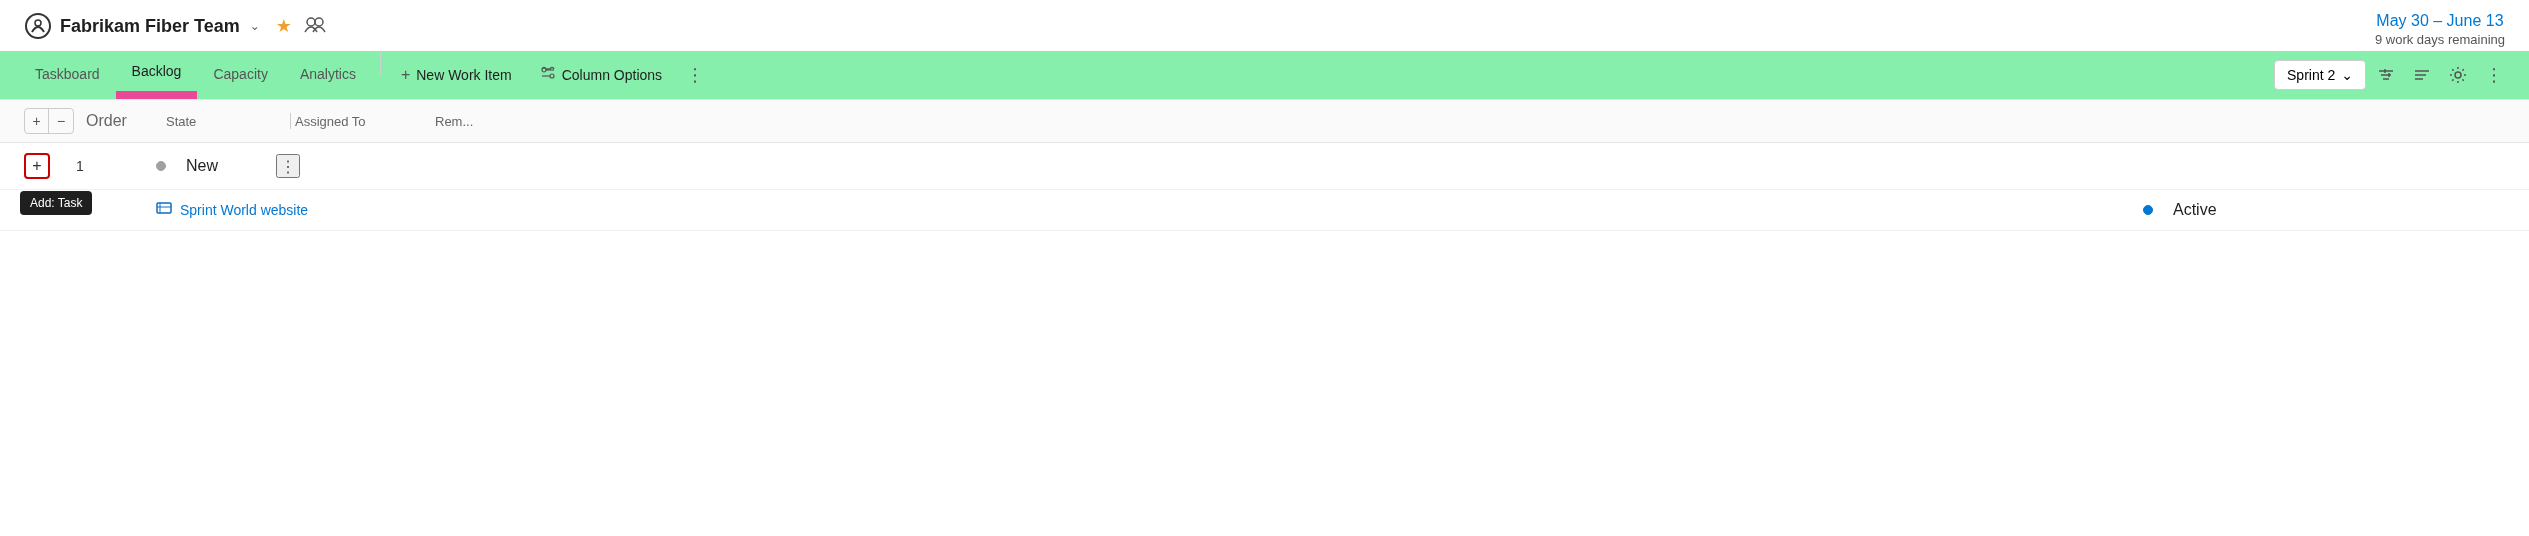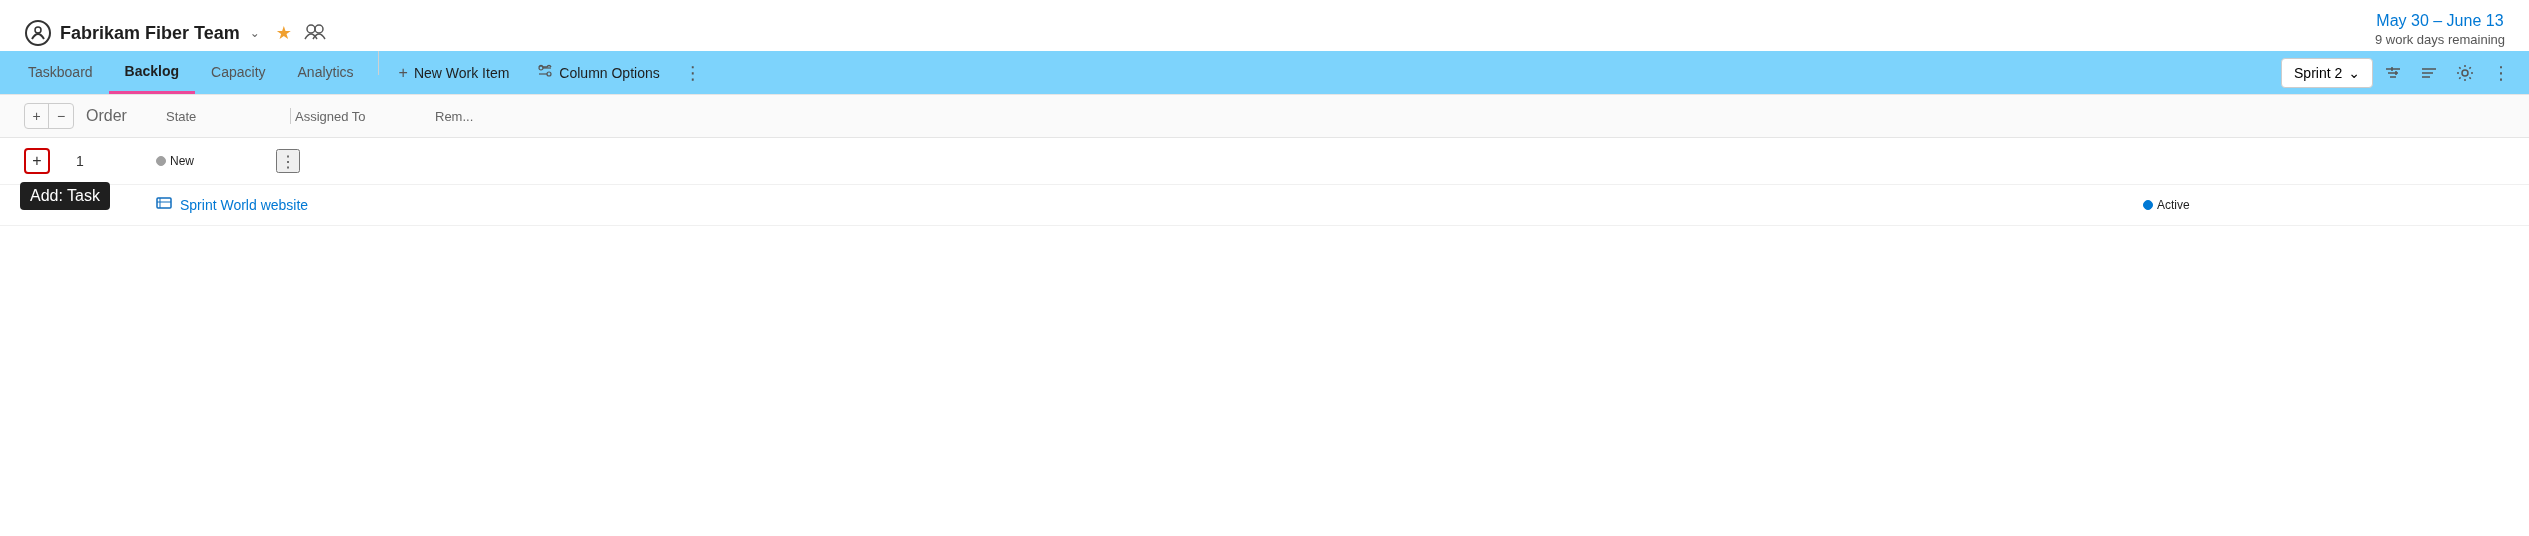--- a/index.html
+++ b/index.html
@@ -13,21 +13,21 @@
     .page-wrapper {
       background: #fff;
       min-height: 536px;
       display: flex;
       flex-direction: column;
     }
 
     
     .top-header {
       display: flex;
-      align-items: flex-end;
+      align-items: flex-start;
       justify-content: space-between;
       padding: 12px 24px 0 24px;
       background: #fff;
     }
 
     .team-info {
       display: flex;
       align-items: center;
       gap: 8px;
     }
@@ -75,22 +75,22 @@
 
     .work-days {
       color: #555;
       font-size: 13px;
       margin-top: 2px;
     }
 
     
     .nav-row {
       display: flex;
-      padding: 0 12px;
-      background: #7dd3fc;
+      padding: 0 19px;
+      background: #86efac;
       border-bottom: 1px solid #e5e5e5;
       margin-top: 4px;
     }
 
     .nav-tabs {
       display: flex;
       align-items: center;
       gap: 0;
     }
 
@@ -99,22 +99,22 @@
       font-size: 14px;
       color: #555;
       cursor: pointer;
       border-bottom: 2px solid transparent;
       white-space: nowrap;
       text-decoration: none;
     }
 
     .nav-tab.active {
       color: #1f1f1f;
-      font-weight: 700;
-      border-bottom: 3px solid #ec4899;
+      font-weight: 400;
+      border-bottom: 8px solid #ec4899;
     }
 
     .nav-divider {
       width: 1px;
       height: 24px;
       background: #d0d0d0;
       margin: 0 8px;
     }
 
     .nav-actions {
@@ -298,21 +298,21 @@
       border-color: #c00;
       background: #fff;
     }
 
     .tooltip-add-task {
       position: absolute;
       bottom: -36px;
       left: -4px;
       background: #1f1f1f;
       color: #fff;
-      font-size: 16px;
+      font-size: 12px;
       padding: 5px 10px;
       border-radius: 4px;
       white-space: nowrap;
       z-index: 100;
     }
 
     .row-order {
       width: 80px;
       font-size: 14px;
       color: #333;
@@ -335,22 +335,22 @@
 
     .row-title-text {
       color: #0078d4;
       cursor: pointer;
     }
 
     .row-state {
       width: 120px;
       display: flex;
       align-items: center;
-      gap: 4px;
-      font-size: 12px;
+      gap: 20px;
+      font-size: 16px;
       flex-shrink: 0;
     }
 
     .state-dot {
       width: 10px;
       height: 10px;
       border-radius: 50%;
       flex-shrink: 0;
     }
 

